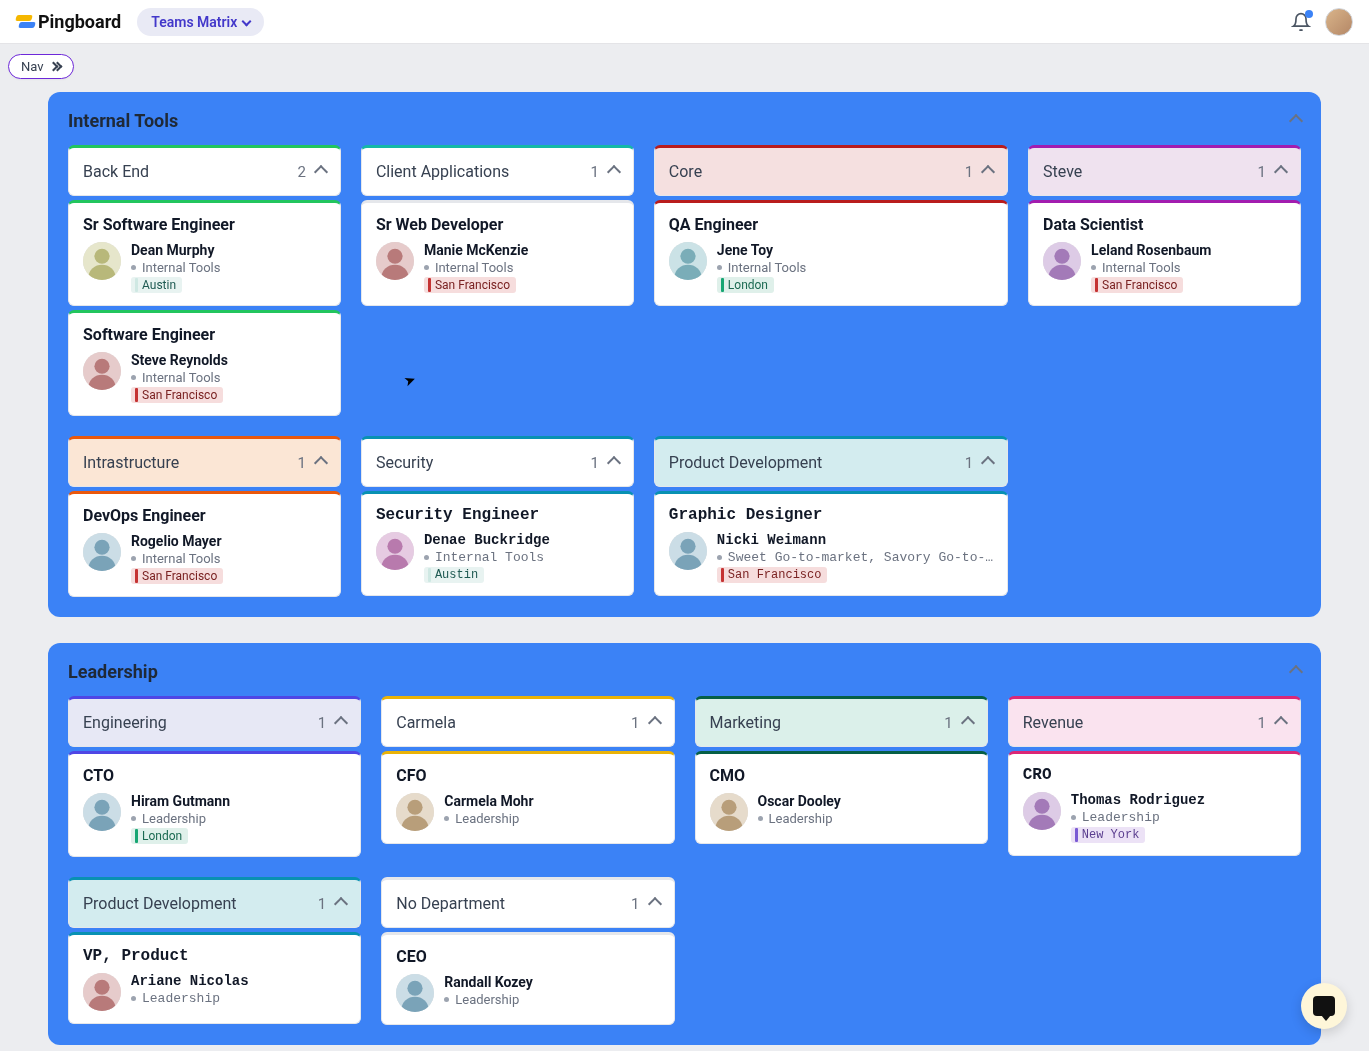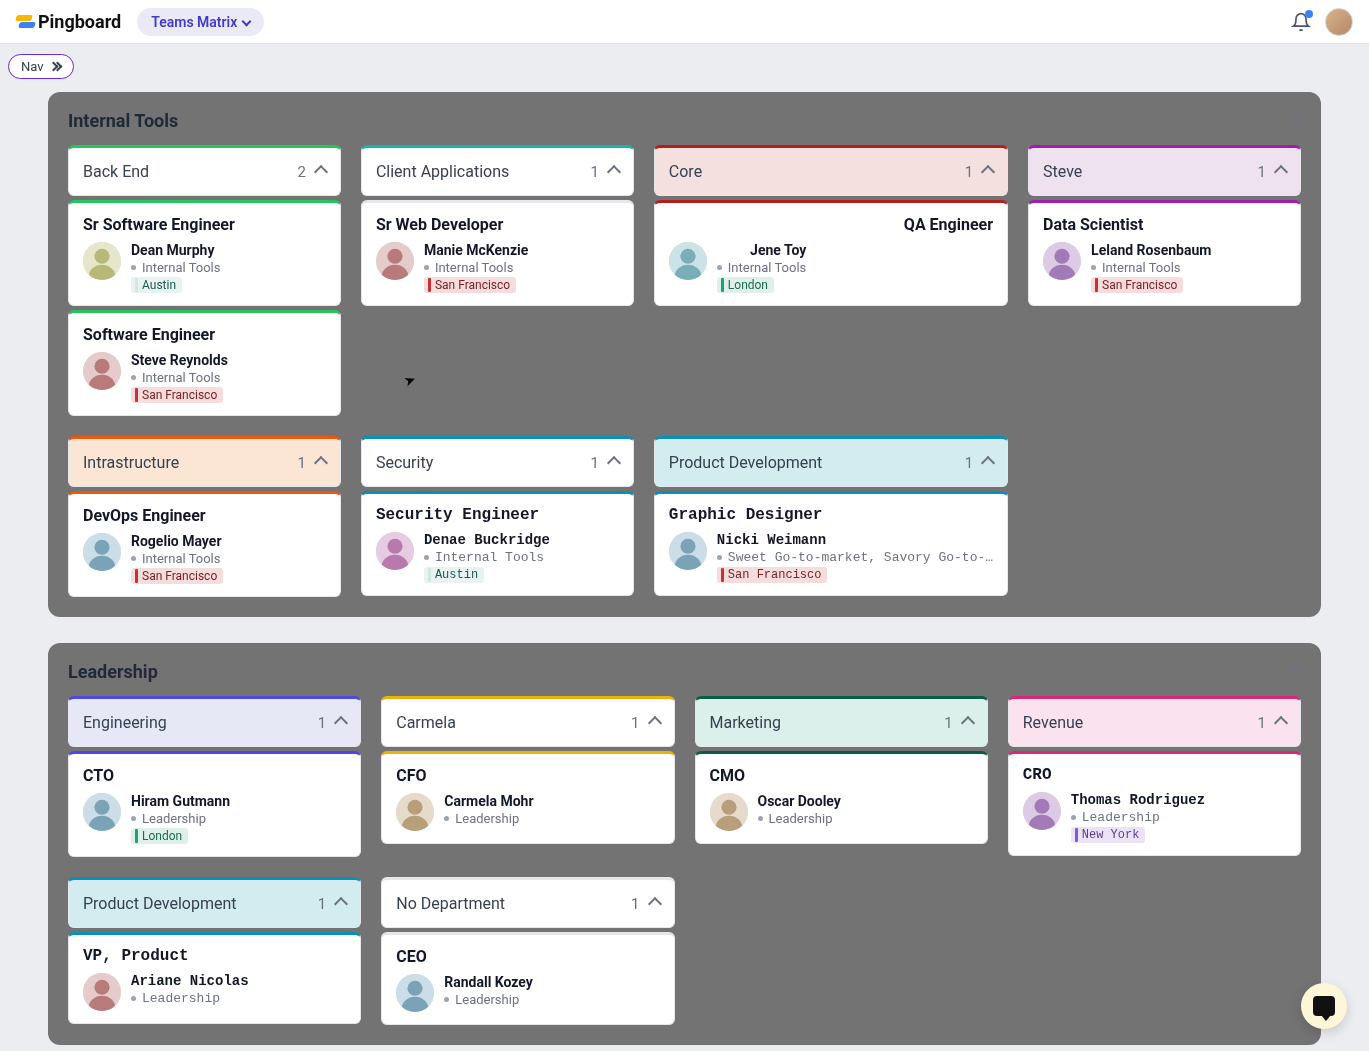--- a/index.html
+++ b/index.html
@@ -108,21 +108,21 @@
   align-items: center;
   gap: 6px;
   box-shadow: 0 1px 2px rgba(0,0,0,0.04);
   cursor: pointer;
 }
 
 .page {
   padding: 48px 48px 40px 48px;
 }
 .section {
-  background: #737373;
+  background: #3b82f6;
   border-radius: 12px;
   padding: 18px 20px 20px 20px;
   margin-bottom: 26px;
 }
 .section-head {
   display: flex;
   align-items: center;
   justify-content: space-between;
   margin-bottom: 14px;
 }
@@ -156,21 +156,21 @@
   background: #fff;
 }
 .team-header .meta {
   display: flex; align-items: center; gap: 10px; color: #6b7280;
 }
 .team-header .count { font-size: 15px; }
 
 
 .accent-green  { border-top-color:#22c55e; }
 .accent-teal   { border-top-color:#14b8a6; }
-.accent-red    { border-top-color:#b91c1c; background:#f5e0e0;text-align:right; }
+.accent-red    { border-top-color:#b91c1c; background:#f5e0e0; }
 .accent-plum   { border-top-color:#a21caf; background:#efe2ef; }
 .accent-orange { border-top-color:#ea580c; background:#fbe6d5; }
 .accent-cyan   { border-top-color:#0891b2; }
 .accent-cyan-fill { border-top-color:#0891b2; background:#d3ecef; }
 .accent-indigo { border-top-color:#4f46e5; background:#e7e8f5; }
 .accent-yellow { border-top-color:#eab308; }
 .accent-darkgreen { border-top-color:#065f46; background:#dbf0ea; }
 .accent-pink   { border-top-color:#db2777; background:#fae3ef; }
 .accent-none   { border-top-color:#e5e7eb; }
 

